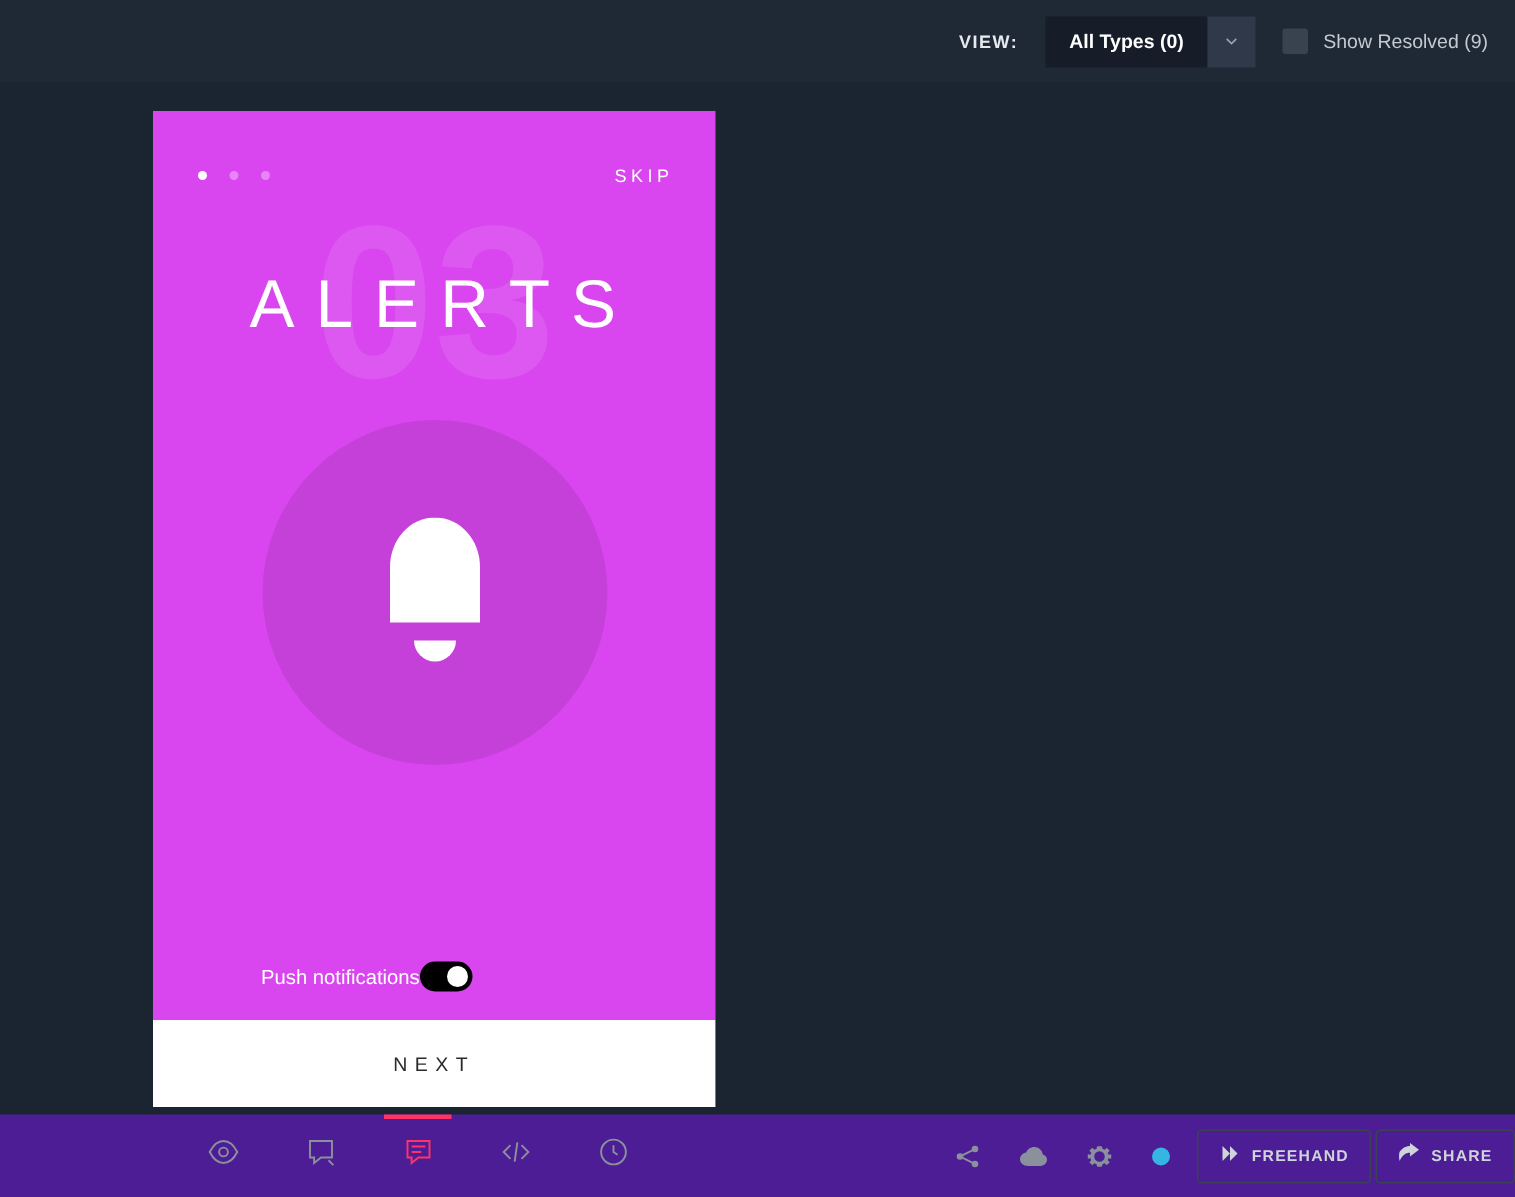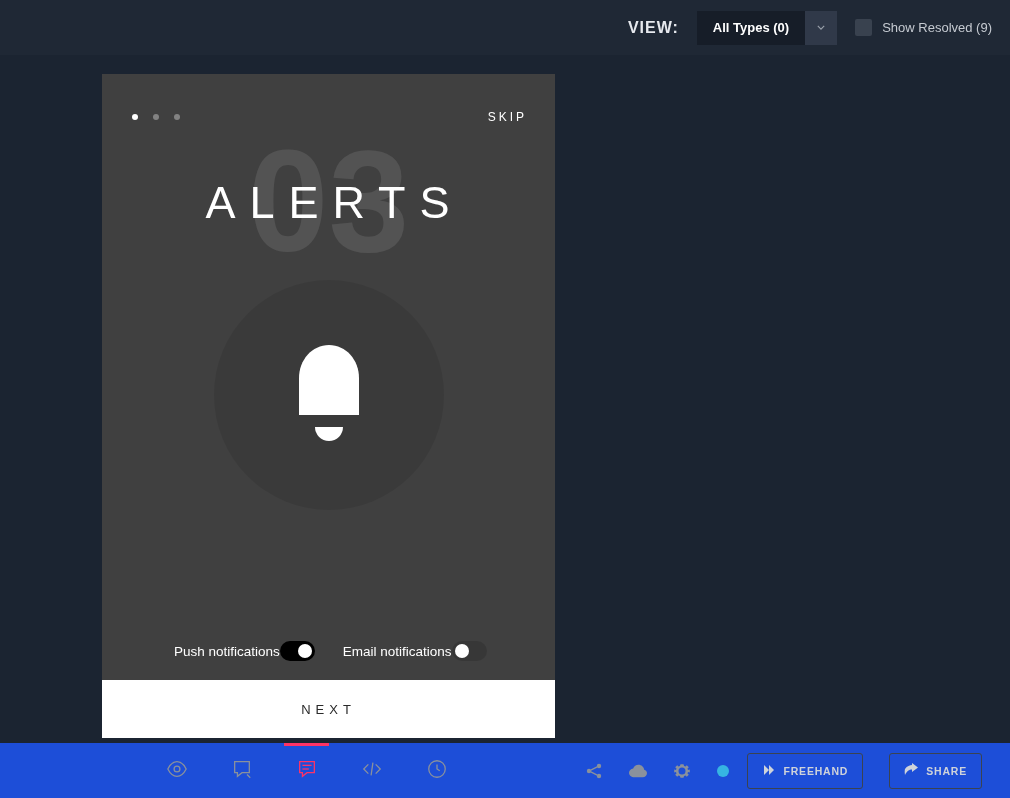--- a/index.html
+++ b/index.html
@@ -17,21 +17,21 @@
       height: 55px;
       background: #1f2835;
       display: flex;
       align-items: center;
       justify-content: flex-end;
       padding: 0 18px;
       gap: 18px;
     }
     .view-label {
       color: #e6e9ee;
-      font-size: 16px;
+      font-size: 12px;
       letter-spacing: 1px;
       font-weight: 600;
     }
     .type-select {
       display: flex;
       align-items: stretch;
       height: 34px;
     }
     .type-select-main {
       background: #161d28;
@@ -75,23 +75,23 @@
       right: 0;
       bottom: 0;
       background: #1b2431;
     }
 
     
     .mock {
       position: absolute;
       left: 102px;
       top: 19px;
-      width: 453px;
+      width: 375px;
       height: 664px;
-      background: #404040;
+      background: #d946ef;
       overflow: hidden;
       box-shadow: 0 0 0 rgba(0,0,0,0);
     }
     .mock-top {
       position: absolute;
       top: 36px;
       left: 30px;
       right: 28px;
       display: flex;
       align-items: center;
@@ -210,24 +210,24 @@
       font-weight: 500;
     }
 
     
     .bottom-bar {
       position: absolute;
       bottom: 0;
       left: 0;
       right: 0;
       height: 55px;
-      background: #1d4ed8;
-      display: flex;
-      align-items: center;
-      padding: 0 28px;
+      background: #4c1d95;
+      display: flex;
+      align-items: center;
+      padding: 0 0;
     }
     .left-tools {
       display: flex;
       align-items: center;
       height: 100%;
       margin-left: 116px;
     }
     .tool {
       width: 65px;
       height: 100%;
@@ -272,21 +272,21 @@
       border-radius: 3px;
       display: flex;
       align-items: center;
       padding: 0 14px;
       gap: 8px;
       color: #cfd3da;
       font-size: 10.5px;
       font-weight: 700;
       letter-spacing: 0.8px;
     }
-    .btn + .btn { margin-left: 26px; }
+    .btn + .btn { margin-left: 3px; }
     .btn svg { width: 14px; height: 14px; }
   </style>
 </head>
 <body>
 
 <div class="top-bar">
   <span class="view-label">VIEW:</span>
   <div class="type-select">
     <div class="type-select-main">All Types (0)</div>
     <div class="type-select-caret caret">
@@ -326,26 +326,20 @@
       </span>
     </div>
 
     <div class="settings">
       <div class="setting-row">
         <span class="setting-label">Push notifications</span>
         <div class="toggle on">
             <span class="knob"></span>
           </div>
       </div>
-      <div class="setting-row">
-        <span class="setting-label">Email notifications</span>
-        <div class="toggle off">
-            <span class="knob"></span>
-          </div>
-      </div>
     </div>
 
     <div class="next-bar">
       <span class="next-label">NEXT</span>
     </div>
   </div>
 </div>
 
 <div class="bottom-bar">
   <div class="left-tools">

